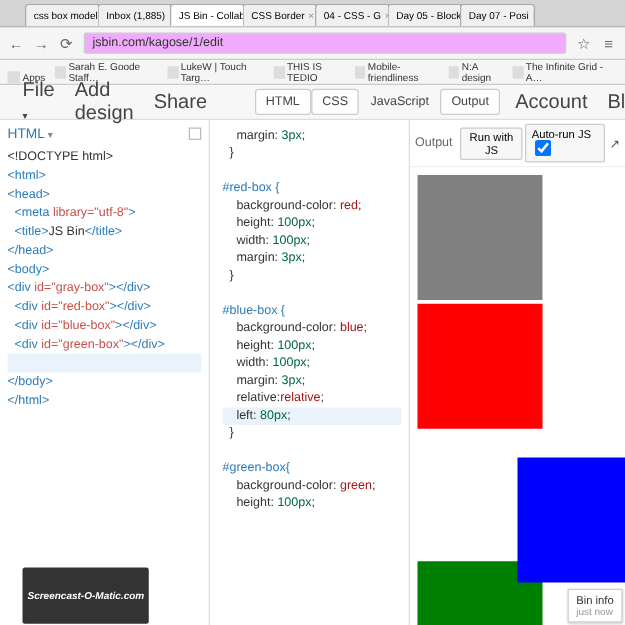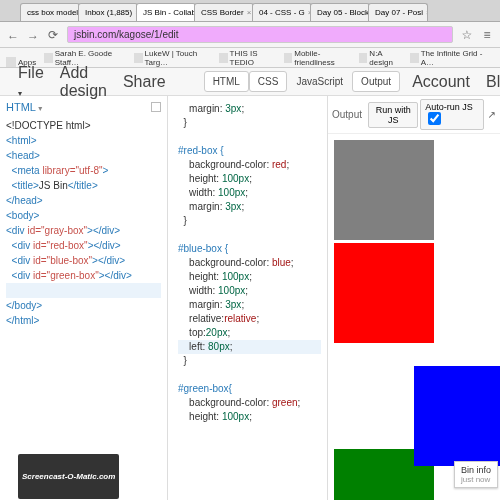--- a/index.html
+++ b/index.html
@@ -60,21 +60,21 @@
 .output-hdr .lbl { color: #666; margin-right: 4px; }
 .out-btn { border: 1px solid #ccc; background: #f7f7f7; border-radius: 2px; padding: 2px 4px; font-size: 9px; margin-left: 2px; }
 .chk { margin-left: 3px; }
 .arrow { margin-left: 4px; font-size: 10px; color: #555; }
 .output-body { flex:1; position: relative; background:#fff; padding: 3px; overflow:hidden; }
 .box { margin: 3px; }
 .gray-box { width:100px; height:100px; background:#808080; }
 .red-box { width:100px; height:100px; background:red; }
 .blue-box { width:100px; height:100px; background:blue; position:relative; top:20px; left:80px; }
 .green-box { width:100px; height:100px; background:green; }
-.bin-info { position:absolute; bottom:12px; right:2px; background:#fff; border:1px solid #ccc; padding:3px 6px; font-size:9px; box-shadow:0 1px 2px rgba(0,0,0,.2); }
+.bin-info { position:absolute; bottom:2px; right:2px; background:#fff; border:1px solid #ccc; padding:3px 6px; font-size:9px; box-shadow:0 1px 2px rgba(0,0,0,.2); }
 .bin-info .t { font-weight: normal; color:#333; }
 .bin-info .s { color:#999; font-size:8px; }
 
 .watermark { position:absolute; bottom:1px; left:18px; background:rgba(0,0,0,.8); color:#fff; font-size:8px; padding:18px 4px; font-style:italic; border-radius:2px;font-weight:bold; }
 </style>
 </head>
 <body>
 
 <div class="browser-tabs">
   <div class="browser-tab">
@@ -193,21 +193,20 @@
     <div class="code-line"><span class="prop">    width</span>: <span class="val-num">100px</span>;</div>
     <div class="code-line"><span class="prop">    margin</span>: <span class="val-num">3px</span>;</div>
     <div class="code-line"><span>  }</span></div>
     <div class="code-line">&nbsp;</div>
     <div class="code-line"><span class="sel">#blue-box {</span></div>
     <div class="code-line"><span class="prop">    background-color</span>: <span class="val-kw">blue</span>;</div>
     <div class="code-line"><span class="prop">    height</span>: <span class="val-num">100px</span>;</div>
     <div class="code-line"><span class="prop">    width</span>: <span class="val-num">100px</span>;</div>
     <div class="code-line"><span class="prop">    margin</span>: <span class="val-num">3px</span>;</div>
     <div class="code-line"><span class="prop">    relative</span>:<span class="val-kw">relative</span>;</div>
-    <div class="code-line"><span class="prop">    top</span>:<span class="val-num">20px</span>;</div>
     <div class="code-line cursor-css"><span class="prop">    left</span>: <span class="val-num">80px</span>;</div>
     <div class="code-line"><span>  }</span></div>
     <div class="code-line">&nbsp;</div>
     <div class="code-line"><span class="sel">#green-box{</span></div>
     <div class="code-line"><span class="prop">    background-color</span>: <span class="val-kw">green</span>;</div>
     <div class="code-line"><span class="prop">    height</span>: <span class="val-num">100px</span>;</div>
   </div>
 
   <div class="panel output-panel">
     <div class="output-hdr">

